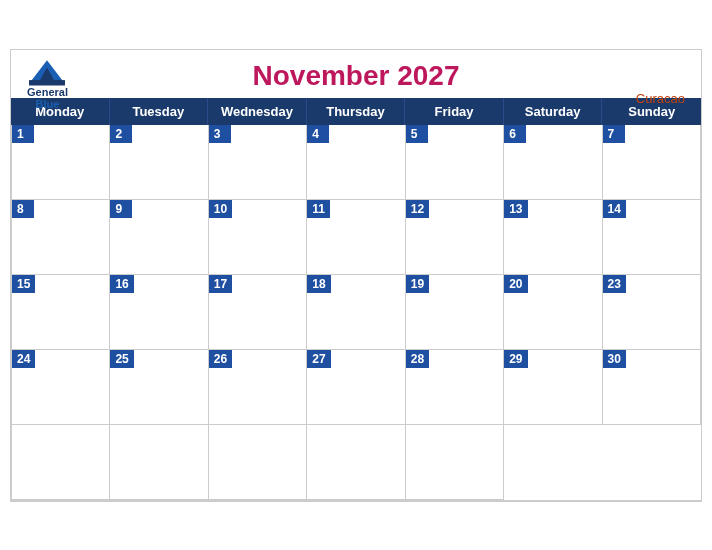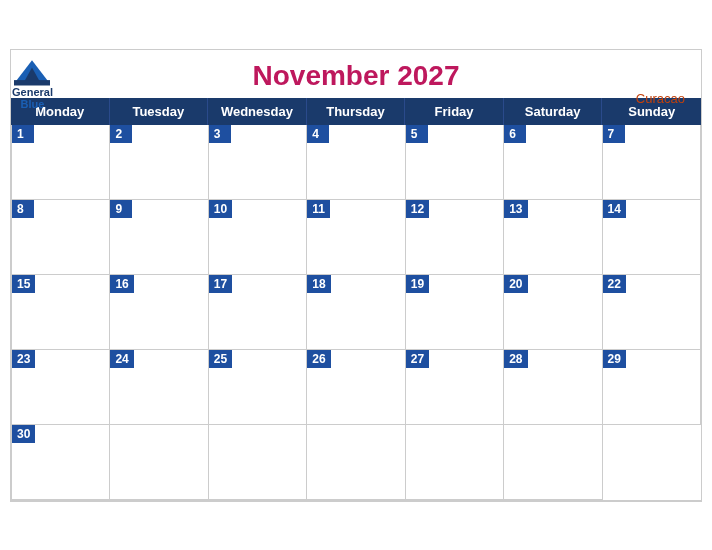--- a/index.html
+++ b/index.html
@@ -20,21 +20,21 @@
     }
     .calendar-header {
       display: flex;
       align-items: center;
       justify-content: center;
       padding: 10px 16px 6px 16px;
       position: relative;
     }
     .logo-area {
       position: absolute;
-      left: 1px;
+      left: 16px;
       top: 8px;
       display: flex;
       flex-direction: column;
       align-items: center;
     }
     .logo-text-general {
       font-size: 11px;
       color: #1a3a6b;
       font-weight: bold;
       line-height: 1.1;
@@ -233,25 +233,20 @@
           <span class="day-number">19</span>
         </div>
       </div>
       <div class="day-cell">
         <div class="cell-body">
           <span class="day-number">20</span>
         </div>
       </div>
       <div class="day-cell">
         <div class="cell-body">
-          <span class="day-number">22</span>
-        </div>
-      </div>
-      <div class="day-cell">
-        <div class="cell-body">
           <span class="day-number">23</span>
         </div>
       </div>
       <div class="day-cell">
         <div class="cell-body">
           <span class="day-number">24</span>
         </div>
       </div>
       <div class="day-cell">
         <div class="cell-body">

